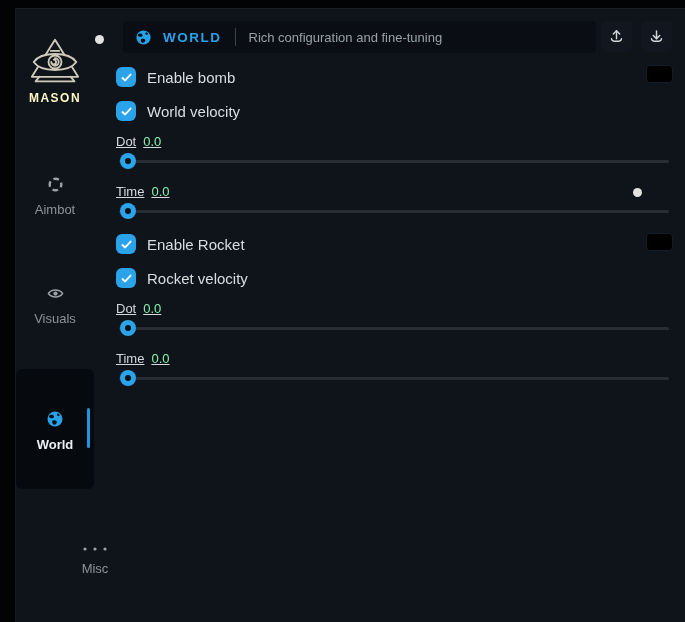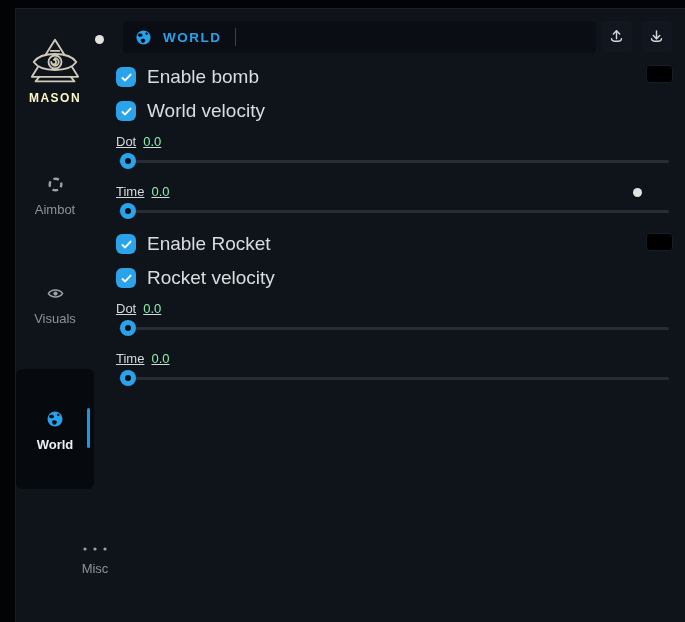--- a/index.html
+++ b/index.html
@@ -37,21 +37,21 @@
               justify-content:center; cursor:pointer; }
   .icon-btn.upload { left:585px; }
   .icon-btn.download { left:625px; }
 
   
   .row-cb { position:absolute; left:100px; width:530px; height:22px;
             display:flex; align-items:center; }
   .checkbox { width:20px; height:20px; background:#2aa3ea; border-radius:6px;
               display:flex; align-items:center; justify-content:center; cursor:pointer;
               flex:0 0 auto; }
-  .cb-label { margin-left:11px; font-size:19px; color:#dadde0; }
+  .cb-label { margin-left:11px; font-size:15px; color:#dadde0; }
   .swatch { position:absolute; width:27px; height:18px; left:630px; background:#000;
             border:1px solid #171d25; border-radius:4px; cursor:pointer; }
 
   .slider-label { position:absolute; left:100px; height:18px; font-size:13px;
                   color:#d6d9dc; display:flex; align-items:center;text-decoration:underline; }
   .slider-value { color:#86efac; margin-left:7px; }
   .slider-track { position:absolute; left:103px; width:550px; height:3px;
                   background:#272d34; border-radius:2px; cursor:pointer; }
   .slider-thumb { position:absolute; left:1px; top:-7px; width:16px; height:16px;
                   background:#2aa3ea; border-radius:50%; cursor:pointer; }
@@ -132,20 +132,21 @@
     <span style="display:flex;">
       <svg width="17" height="17" viewBox="0 0 24 24">
         <circle cx="12" cy="12" r="10" fill="#27a2ea"></circle>
         <path d="M4 8 C6 5.5 9.5 6 10.5 8 C11.5 10 9 11.5 7 11 C5 10.5 3.5 9.5 4 8 Z" fill="#0a0e14"></path>
         <path d="M9 14 C11.5 13 14.5 14 14.5 16 C14.5 18 12 20.5 10 19.3 C8 18 7.5 15 9 14 Z" fill="#0a0e14"></path>
         <path d="M15.5 4.5 C17.5 4.5 18.8 6.5 17.8 7.8 C16.8 9 14.8 8 14.8 6.8 C14.8 5.6 14.8 4.7 15.5 4.5 Z" fill="#0a0e14"></path>
       </svg>
     </span>
     <span class="header-title">WORLD</span>
     <span class="header-divider"></span>
+    <span class="header-subtitle">Rich configuration and fine-tuning</span>
   </div>
 
   <button class="icon-btn upload">
     <span style="display:flex;">
       <svg width="17" height="17" viewBox="0 0 24 24" fill="none" stroke="#d5d8db" stroke-width="2" stroke-linecap="round" stroke-linejoin="round">
         <path d="M12 15 V4"></path>
           <path d="M7.5 8.5 L12 4 L16.5 8.5"></path>
         <path d="M5 15 C5 20 19 20 19 15"></path>
       </svg>
     </span>

